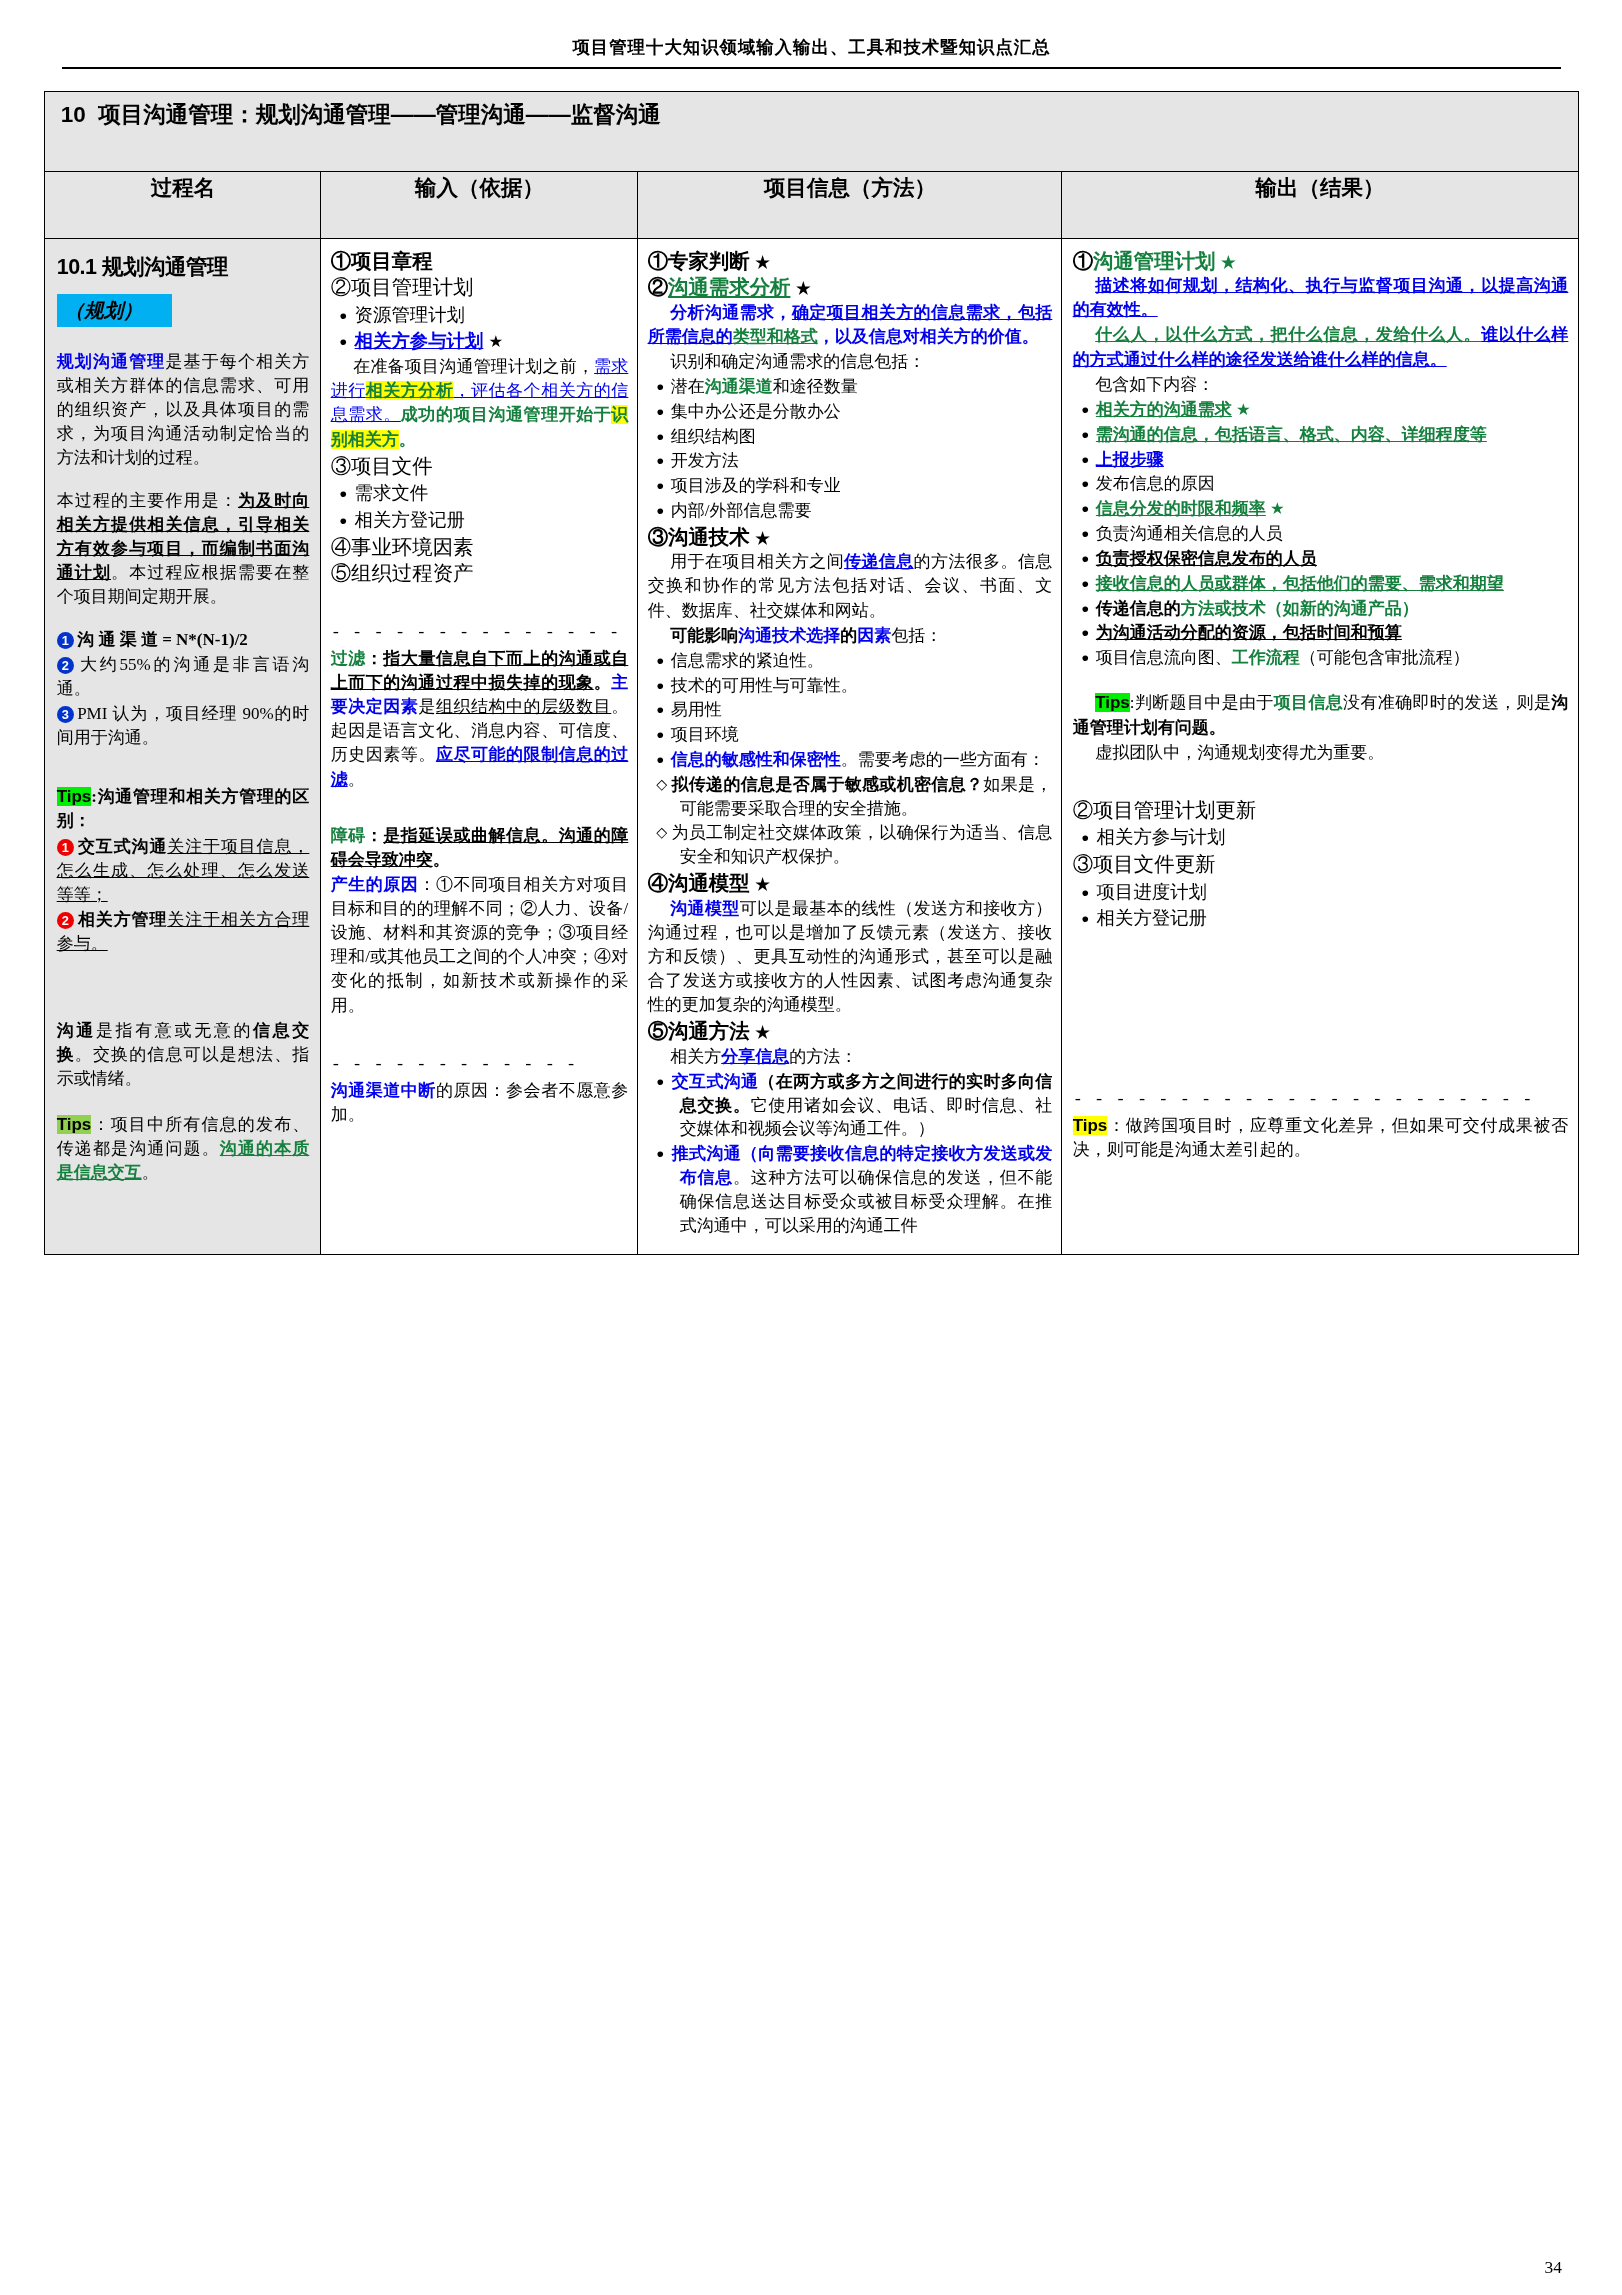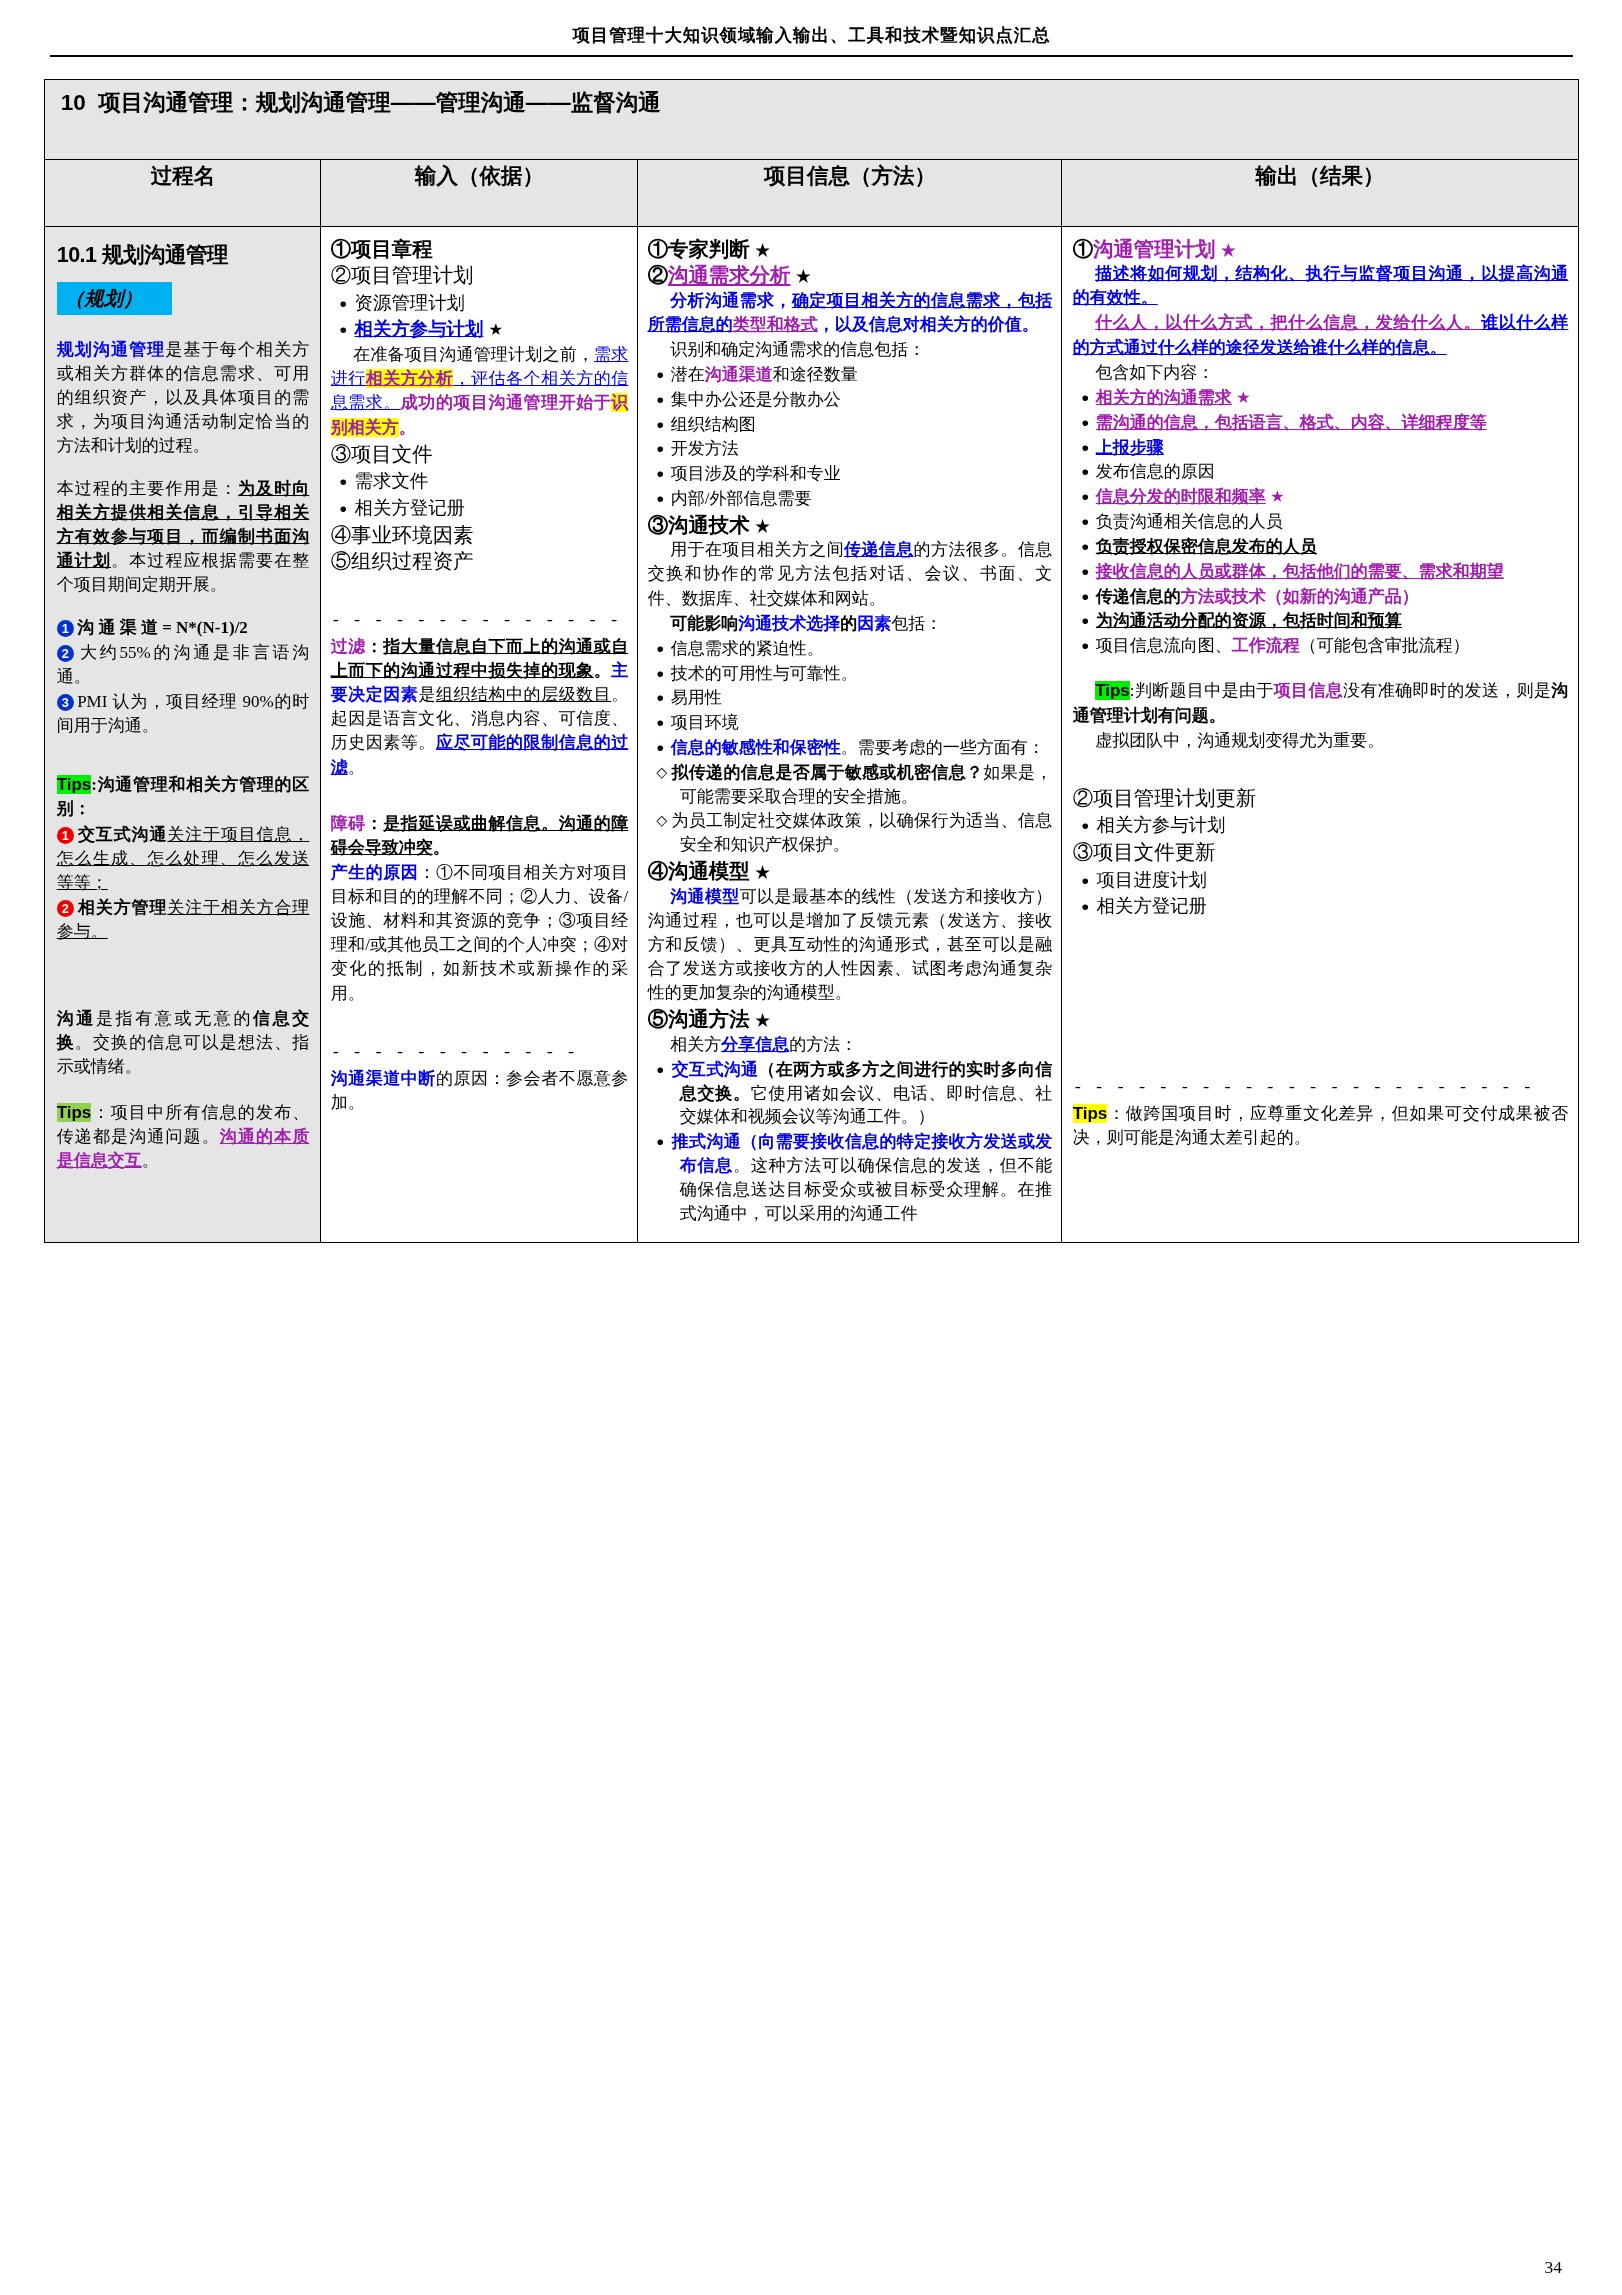--- a/index.html
+++ b/index.html
@@ -1,21 +1,21 @@
 <!DOCTYPE html>
 <html style="font-size:8.2px"><head>
 <meta charset="utf-8">
 <style>
   html,body{margin:0;padding:0;background:#fff;}
   body{
     width:1623px;height:2295px;
     font-family:"Liberation Serif","DejaVu Serif",serif;
     -webkit-font-smoothing:antialiased;
   }
-  .page{position:relative;width:1623px;height:2295px;box-sizing:border-box;padding:4px;}
+  .page{position:relative;width:1623px;height:2295px;box-sizing:border-box;padding:16px;}
 
   
   .runhead{
     text-align:center;font-size:17.4px;font-weight:bold;
     padding-top:19.4px;letter-spacing:1px;
     font-family:"Liberation Serif",serif;
   }
   .rule{
     height:0;border-top:2.6px solid #000;
     margin:7.2px 46px 0 46px;
@@ -64,21 +64,21 @@
   .num{font-size:20.4px;font-weight:bold;font-family:"Liberation Sans",sans-serif;line-height:1.30;margin:0;}
   .num .numglyph{color:#000;}
   .num .u{text-decoration:underline;}
 
   .bul{font-size:17px;line-height:1.40;margin:1px 0 1px 0;padding-left:32px;text-indent:-23.5px;text-align:justify;}
   .bul:before{content:"\25CF\00a0\00a0";font-size:13.3px;vertical-align:1px;}
   .bul.dia:before{content:"\25C7\00a0";font-size:14.3px;}
   .bul.sans{font-family:"Liberation Sans",sans-serif;font-size:18.4px;}
   .ind0{text-indent:22.5px;}
 
-  .red{color:#a21caf;}
+  .red{color:#15803d;}
   .blue{color:#0000ee;}
   .b{font-weight:bold;}
   .u{text-decoration:underline;}
   .hl-y{background:#ffff00;}
   .hl-g{background:#00ee00;}
   .hl-g2{background:#92d050;}
   .sans{font-family:"Liberation Sans",sans-serif;}
   .star{font-size:16.4px;}
 
   .tag-blue{

